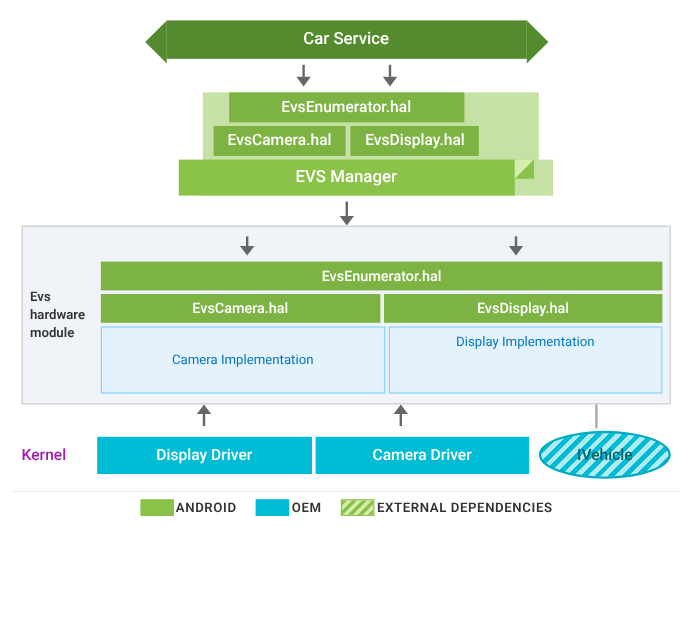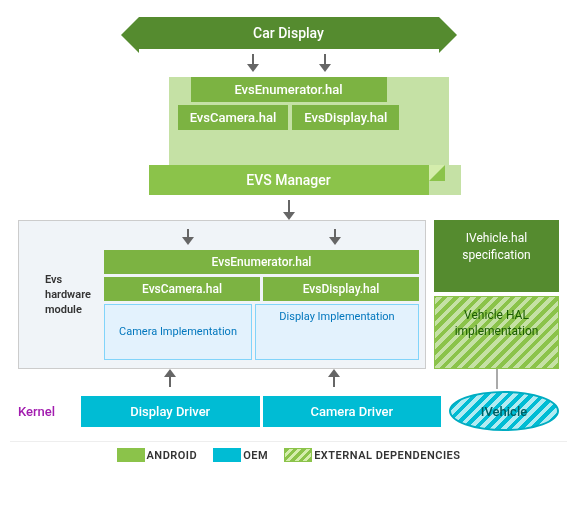--- a/index.html
+++ b/index.html
@@ -142,21 +142,20 @@
     }
 
     .hw-label {
       font-size: 11px;
       font-weight: 600;
       color: #333;
       width: 55px;
       flex-shrink: 0;
       display: flex;
       align-items: center;
-      margin-left: 20px;
     }
 
     .hw-inner {
       flex: 1;
       display: flex;
       flex-direction: column;
       gap: 3px;
     }
 
     .arr {
@@ -190,21 +189,21 @@
 </head>
 <body>
 
 <div class="diagram-container">
   <div class="layout-wrapper">
 
     <div class="top-boxes-centered">
 
       <div style="position:relative; margin-top:2px;">
         <div class="car-service-box">
-          <span>Car Display</span>
+          <span>Car Service</span>
         </div>
       </div>
 
 
       <div style="display:flex; justify-content:center; gap: 60px; width:280px;">
         <div class="arr">
           <div class="arr-line"></div>
           <div class="arr-head"></div>
         </div>
         <div class="arr">
@@ -222,21 +221,21 @@
               <span>EvsEnumerator.hal</span>
             </div>
             <div style="display:flex; gap:4px;">
               <div style="background:#7cb342; color:white; padding:5px 12px; font-size:13px; font-weight:500; text-align:center;">
                 <span>EvsCamera.hal</span>
               </div>
               <div style="background:#7cb342; color:white; padding:5px 12px; font-size:13px; font-weight:500; text-align:center;">
                 <span>EvsDisplay.hal</span>
               </div>
             </div>
-            <div style="background:#8bc34a; color:white; padding:7px 20px; font-size:14px; font-weight:500; text-align:center; width:280px; position:relative;margin-top:32px;">
+            <div style="background:#8bc34a; color:white; padding:7px 20px; font-size:14px; font-weight:500; text-align:center; width:280px; position:relative;">
               <span>EVS Manager</span>
               
               <div style="position:absolute; top:0; right:-16px; width:0; height:0; border-left:16px solid #d4edac; border-bottom:16px solid #8bc34a; z-index:2;"></div>
               <div style="position:absolute; top:0; right:-32px; width:16px; height:100%; background:#c5e1a5;"></div>
             </div>
           </div>
         </div>
       </div>
 
       <div style="display:flex; justify-content:center; width:280px;">
@@ -281,35 +280,27 @@
               </div>
               <div style="background:#7cb342; color:white; padding:5px 6px; font-size:12px; font-weight:500; text-align:center; flex:1;">
                 <span>EvsDisplay.hal</span>
               </div>
             </div>
 
             <div style="display:flex; gap:3px;">
               <div style="background:#e3f2fd; border:1px solid #81d4fa; color:#0277bd; padding:20px 4px; font-size:11px; text-align:center; flex:1; line-height:1.3;">
                 <span>Camera Implementation</span>
               </div>
-              <div style="background:#e3f2fd; border:1px solid #81d4fa; color:#0277bd; padding:5px 12px; font-size:11px; text-align:center; flex:1; line-height:1.3;">
+              <div style="background:#e3f2fd; border:1px solid #81d4fa; color:#0277bd; padding:5px 0; font-size:11px; text-align:center; flex:1; line-height:1.3;">
                 <span>Display Implementation</span>
               </div>
             </div>
           </div>
         </div>
 
-        <div style="width:125px; display:flex; flex-direction:column; gap:4px; flex-shrink:0;">
-          <div style="background:#558b2f; color:white; padding:10px 8px; font-size:12px; text-align:center; line-height:1.4; flex:1;">
-            <span>IVehicle.hal specification</span>
-          </div>
-          <div style="background: repeating-linear-gradient(-45deg, #8bc34a, #8bc34a 4px, #c5e1a5 4px, #c5e1a5 8px); color:#1a5c00; padding:10px 8px; font-size:12px; text-align:center; line-height:1.4; border:1px solid #8bc34a; flex:1;">
-            <span>Vehicle HAL implementation</span>
-          </div>
-        </div>
 
       </div>
 
       <div style="display:flex; align-items:flex-start; gap:8px; margin-top:0;">
         <div style="flex:1; display:flex; justify-content:space-around; padding: 0 10px 0 70px;">
           <div style="display:flex; flex-direction:column; align-items:center;">
             <div class="arr-head-up" style="border-bottom: 8px solid #666;"></div>
             <div class="arr-line" style="height:10px;"></div>
           </div>
           <div style="display:flex; flex-direction:column; align-items:center;">

